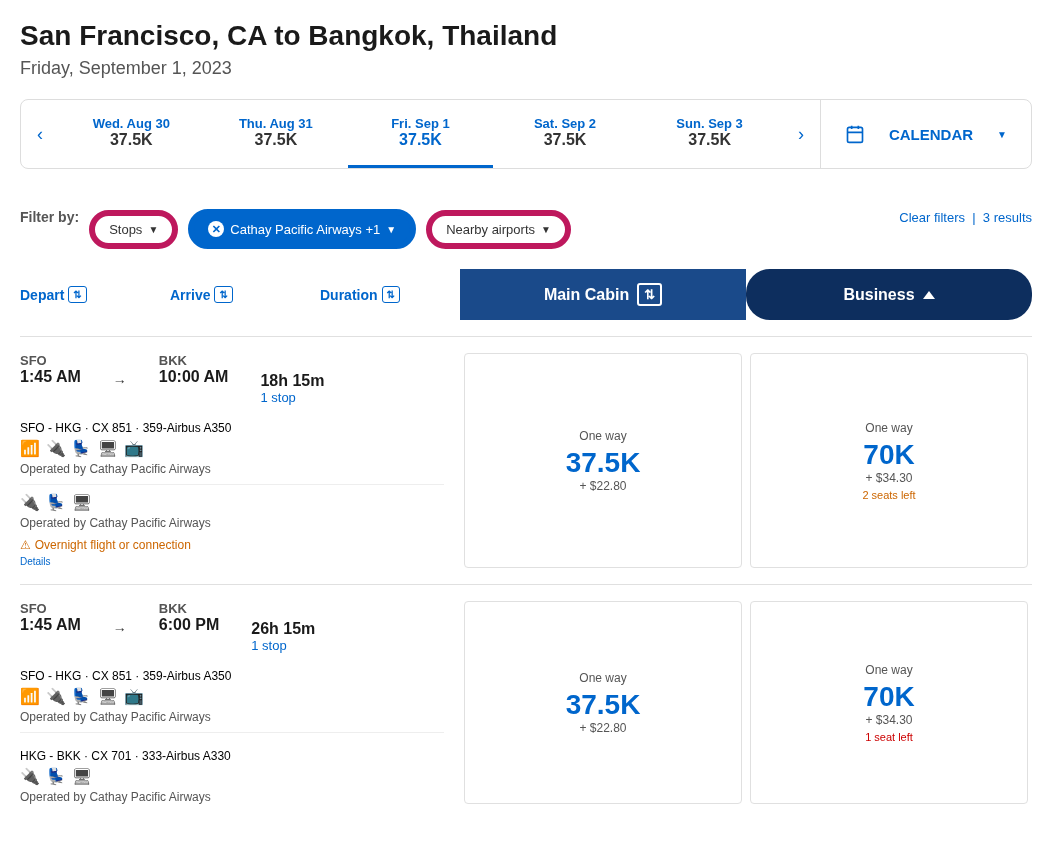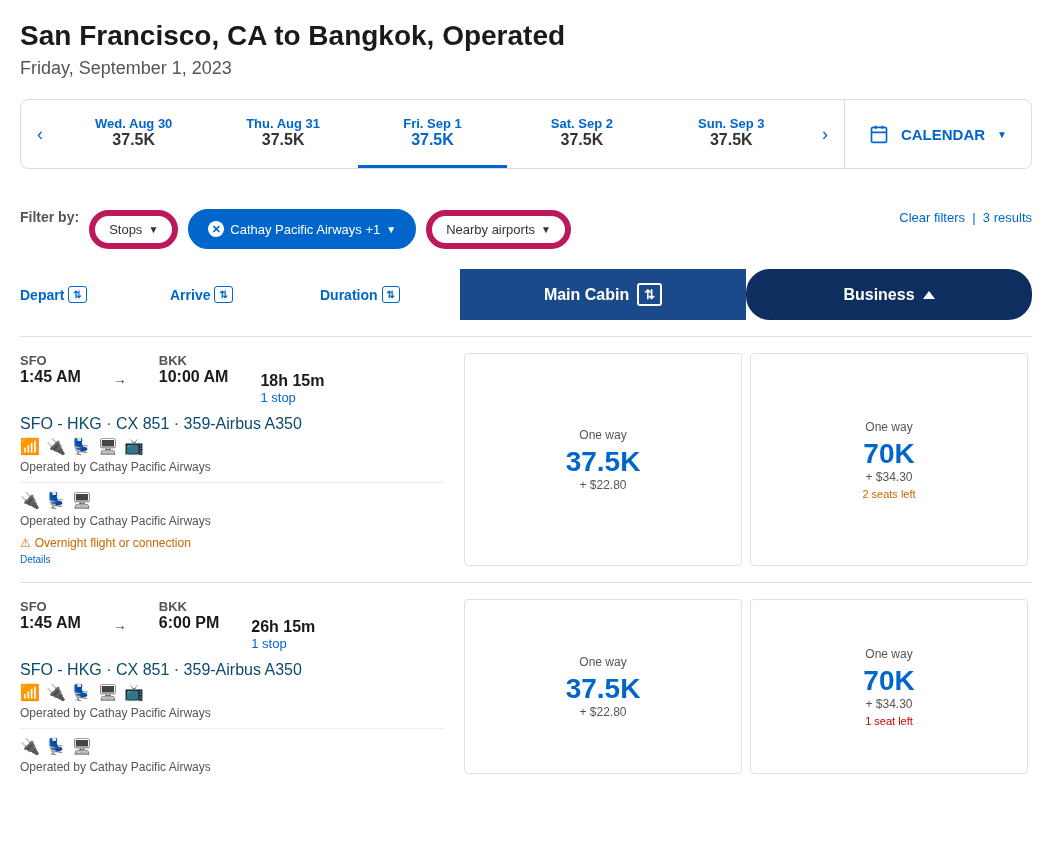--- a/index.html
+++ b/index.html
@@ -10,21 +10,21 @@
 
     
     .date-nav { border: 1px solid #ddd; border-radius: 8px; display: flex; align-items: stretch; margin-bottom: 16px; overflow: hidden; }
     .date-nav-inner { display: flex; flex: 1; align-items: center; }
     .nav-arrow { padding: 0 16px; font-size: 18px; color: #0066cc; cursor: pointer; display: flex; align-items: center; background: none; border: none; }
     .date-item { flex: 1; text-align: center; padding: 16px 8px; cursor: pointer; border-bottom: 3px solid transparent; }
     .date-item.active { border-bottom: 3px solid #0066cc; }
     .date-item .date-label { font-size: 13px; color: #0066cc; font-weight: 600; }
     .date-item .date-price { font-size: 16px; font-weight: bold; color: #333; }
     .date-item.active .date-price { color: #0066cc; }
-    .calendar-btn { border-left: 1px solid #ddd; padding: 16px 24px; display: flex; align-items: center; gap: 12px; cursor: pointer; background: none; border-top: none; border-right: none; border-bottom: none; font-size: 15px; font-weight: bold; color: #0066cc; min-width: 160px; justify-content: center; }
+    .calendar-btn { border-left: 1px solid #ddd; padding: 16px 24px; display: flex; align-items: center; gap: 24px; cursor: pointer; background: none; border-top: none; border-right: none; border-bottom: none; font-size: 15px; font-weight: bold; color: #0066cc; min-width: 160px; justify-content: center; }
 
     
     .filters-row { display: flex; align-items: center; gap: 10px; margin-bottom: 20px; flex-wrap: wrap; }
     .filter-label { color: #555; font-weight: 600; }
     .filter-btn { border: 6px solid #be185d; border-radius: 20px; padding: 6px 14px; cursor: pointer; background: #fff; font-size: 13px; display: flex; align-items: center; gap: 6px; color: #333; margin-top: 24px; }
     .filter-btn.active { border-color: #0066cc; background: #0066cc; color: #fff; }
     .filter-btn .chevron { font-size: 10px; }
     .filter-clear { margin-left: auto; color: #0066cc; font-size: 13px; cursor: pointer; }
     .close-icon { background: #fff; border-radius: 50%; color: #0066cc; font-size: 11px; width: 16px; height: 16px; display: inline-flex; align-items: center; justify-content: center; font-weight: bold; }
     .sort-btn { background: none; border: none; cursor: pointer; font-size: 14px; color: #0066cc; font-weight: 600; display: flex; align-items: center; gap: 4px; }
@@ -35,38 +35,38 @@
     .header-grid { display: grid; grid-template-columns: 440px 1fr 1fr; margin-bottom: 16px; align-items: stretch; }
     .header-left { display: grid; grid-template-columns: 150px 150px 140px; align-items: center; padding: 12px 0; }
 
     
     .flight-row { display: grid; grid-template-columns: 440px 1fr 1fr; border-top: 1px solid #e0e0e0; padding: 16px 0; gap: 0; }
     .flight-info { padding-right: 16px; }
     .airport-code { font-size: 13px; color: #555; font-weight: 600; }
     .flight-time { font-size: 16px; font-weight: bold; color: #1a1a1a; }
     .flight-duration { font-size: 16px; font-weight: bold; color: #1a1a1a; }
     .flight-stops { font-size: 13px; color: #0066cc; }
-    .flight-segments { font-size: 16px; color: #0c4a6e; margin-top: 10px; }
+    .flight-segments { font-size: 12px; color: #000000; margin-top: 16px; }
     .flight-amenities { display: flex; gap: 6px; margin-top: 4px; font-size: 16px; }
     .amenity-icon { color: #444; }
     .operated-by { font-size: 12px; color: #555; margin-top: 4px; }
     .overnight-warning { color: #cc6600; font-size: 12px; margin-top: 8px; display: flex; align-items: center; gap: 4px; }
     .details-link { color: #0066cc; font-size: 10px; cursor: pointer; text-decoration: none; }
     .price-cell { border: 1px solid #e0e0e0; border-radius: 4px; margin: 0 4px; padding: 16px; text-align: center; display: flex; flex-direction: column; align-items: center; justify-content: center; cursor: pointer; }
     .price-label { font-size: 12px; color: #555; margin-bottom: 4px; }
     .price-main { font-size: 28px; font-weight: bold; color: #0066cc; }
     .price-tax { font-size: 12px; color: #555; }
     .seats-left { font-size: 11px; color: #cc0000; margin-top: 4px; }
     .seats-left-orange { font-size: 11px; color: #cc6600; margin-top: 4px; }
     .segment-divider { border-top: 1px solid #eee; margin: 8px 0; }
   </style>
 </head>
 <body>
 
-<h1 class="page-title">San Francisco, CA to Bangkok, Operated</h1>
+<h1 class="page-title">San Francisco, CA to Bangkok, Thailand</h1>
 <p class="page-subtitle">Friday, September 1, 2023</p>
 
 <div class="date-nav">
   <div class="date-nav-inner">
     <button class="nav-arrow">‹</button>
     <div class="date-item">
       <div class="date-label">Wed. Aug 30</div>
       <div class="date-price">37.5K</div>
     </div>
     <div class="date-item">
@@ -222,20 +222,21 @@
       <div class="flight-segments">SFO - HKG  ·  CX 851  ·  359-Airbus A350</div>
       <div class="flight-amenities">
         <span class="amenity-icon">📶</span>
         <span class="amenity-icon">🔌</span>
         <span class="amenity-icon">💺</span>
         <span class="amenity-icon">🖥</span>
         <span class="amenity-icon">📺</span>
       </div>
       <div class="operated-by">Operated by Cathay Pacific Airways</div>
       <div class="segment-divider"></div>
+      <div class="flight-segments">HKG - BKK  ·  CX 701  ·  333-Airbus A330</div>
       <div class="flight-amenities">
         <span class="amenity-icon">🔌</span>
         <span class="amenity-icon">💺</span>
         <span class="amenity-icon">🖥</span>
       </div>
       <div class="operated-by">Operated by Cathay Pacific Airways</div>
     </div>
     <div class="price-cell">
       <div class="price-label">One way</div>
       <div class="price-main">37.5K</div>

